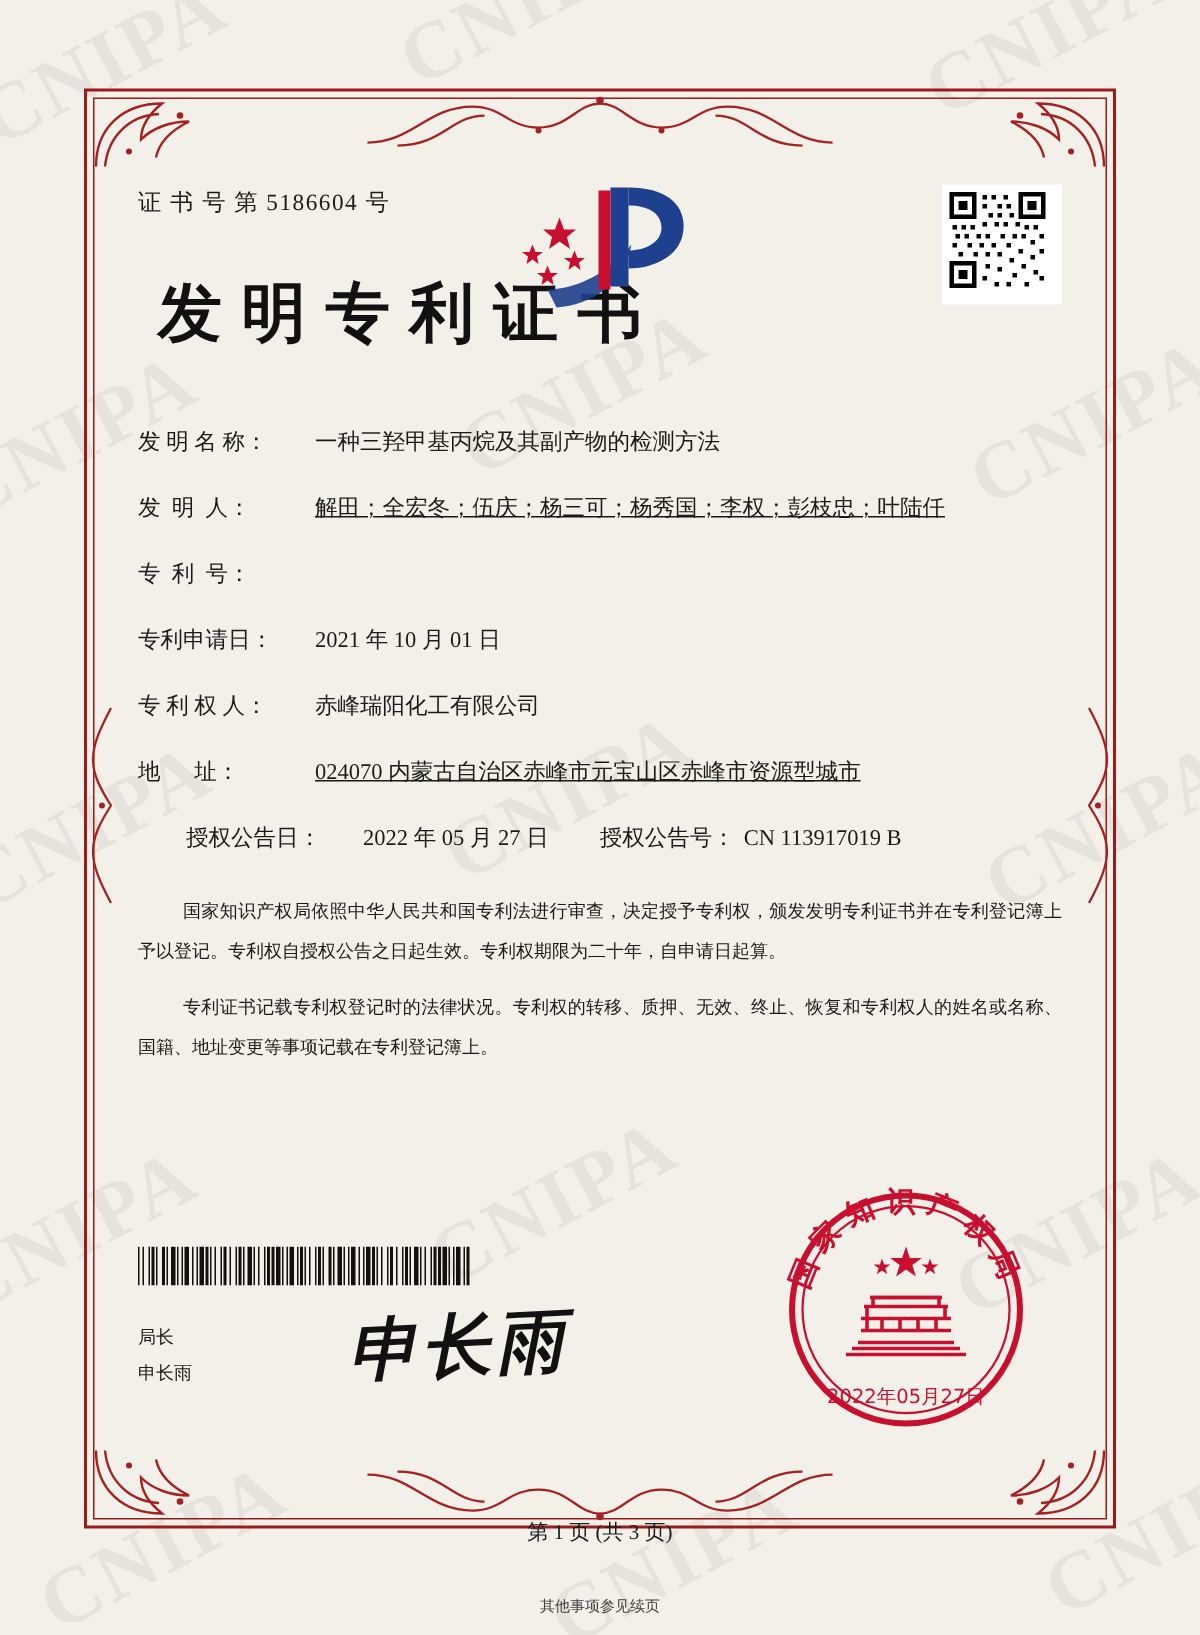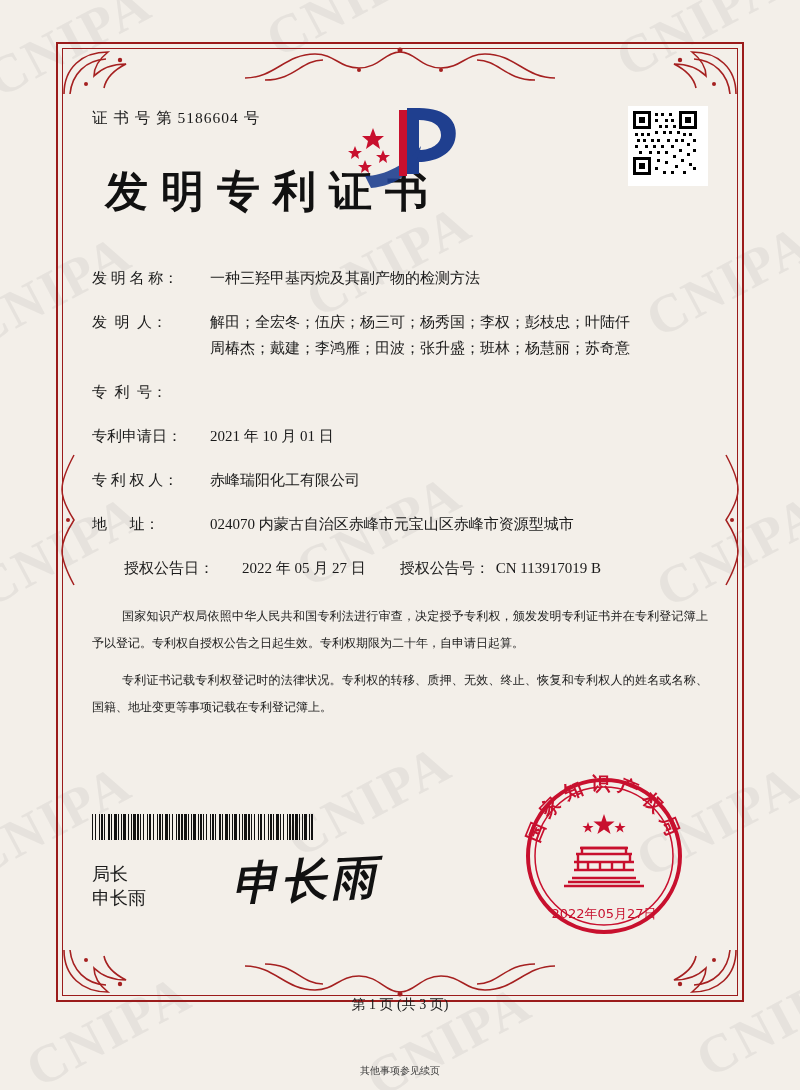--- a/index.html
+++ b/index.html
@@ -17,21 +17,21 @@
   .wm{
     position:absolute;
     font-family:"Liberation Serif",serif;
     font-size:54px;font-weight:bold;
     color:rgba(120,120,120,0.10);
     transform:rotate(-28deg);
     white-space:nowrap;letter-spacing:2px;
   }
   
   .page{
-    position:absolute;left:0;top:0;width:800px;height:1040px;
+    position:absolute;left:0;top:17px;width:800px;height:1040px;
     z-index:1;
   }
   .border-outer{
     position:absolute;left:56px;top:42px;right:56px;bottom:38px;
     border:2px solid #9b1b1b;
   }
   .border-inner{
     position:absolute;left:62px;top:48px;right:62px;bottom:44px;
     border:1px solid #9b1b1b;
   }
@@ -83,38 +83,38 @@
     color:#111;
     text-indent:13px;
   }
   .fields{margin-top:44px;font-size:15px;line-height:26px;}
   .row{display:flex;margin-bottom:18px;margin-top:16px;}
   .lbl{
     width:118px;flex:none;letter-spacing:0px;
     white-space:pre;
   }
   .val{flex:1;}
-  .val .l2{display:block;}
+  .val .l2{display:block;text-decoration:underline;}
   .row-two{display:flex;margin-bottom:10px;}
   .half{display:flex;margin-left:32px;}
   .half .lbl{width:118px;}
   .half2{margin-left:34px;display:flex;}
   .half2 .lbl{width:auto;margin-right:6px;}
   .para{
     margin-top:22px;font-size:12px;line-height:27px;text-align:justify;
     text-indent:30px;
     font-family:Liberation Serif, serif;
   }
   .para2{margin-top:10px;}
   
   .barcode{
     position:absolute;left:0;bottom:128px;height:26px;width:230px;
   }
   .sig-block{
-    position:absolute;left:0;bottom:58px;font-size:18px;line-height:24px;
+    position:absolute;left:0;bottom:58px;font-size:12px;line-height:24px;
   }
   .handsig{
     position:absolute;left:140px;bottom:56px;
     font-family:"DejaVu Serif",serif;
     font-size:46px;color:#111;font-style:italic;font-weight:bold;
     letter-spacing:3px;
     transform:rotate(-3deg);
   }
   
   .seal{
@@ -314,21 +314,20 @@
 
       <div class="row">
         <div class="lbl">发 明 名 称：</div>
         <div class="val">一种三羟甲基丙烷及其副产物的检测方法</div>
       </div>
 
       <div class="row">
         <div class="lbl">发  明  人：</div>
         <div class="val">
           <span class="l2">解田；全宏冬；伍庆；杨三可；杨秀国；李权；彭枝忠；叶陆仟</span>
-          <span class="l2">周椿杰；戴建；李鸿雁；田波；张升盛；班林；杨慧丽；苏奇意</span>
         </div>
       </div>
 
       <div class="row">
         <div class="lbl">专  利  号：</div>
       </div>
 
       <div class="row">
         <div class="lbl">专利申请日：</div>
         <div class="val">2021 年 10 月 01 日</div>

